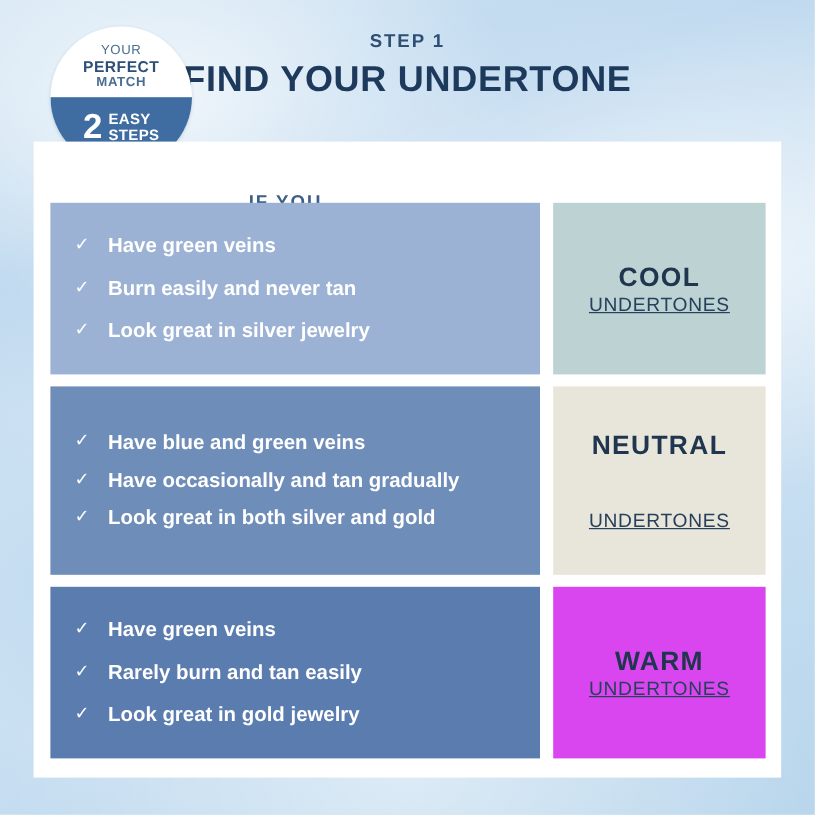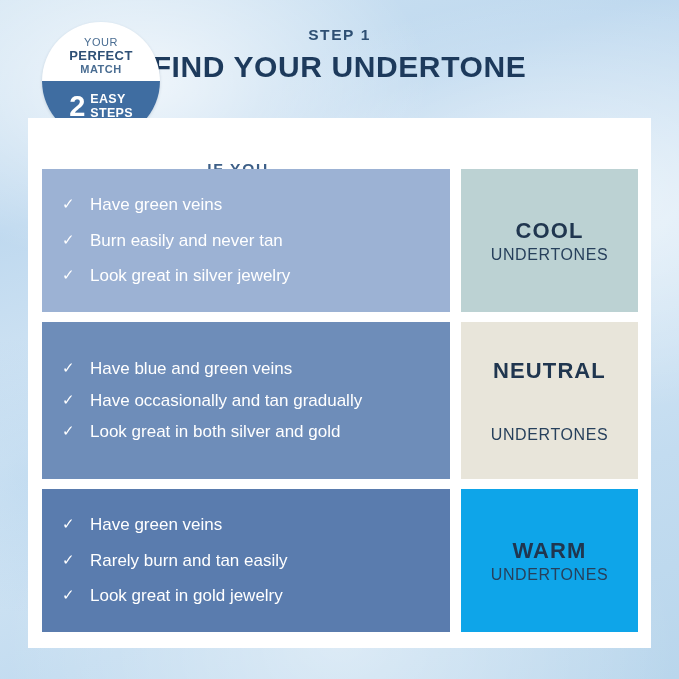--- a/index.html
+++ b/index.html
@@ -168,46 +168,47 @@
     padding: 7px 0;
   }
   .row-2 .item { padding: 5px 0; }
   .check {
     flex: 0 0 auto;
     width: 15px;
     color: #ffffff;
     font-size: 15px;
     line-height: 1.35;
   }
-  .item-text { flex: 1 1 auto; }
+  .item-text { flex: 1 1 auto; font-weight: bold; }
 
   .tone-box {
     width: 177px;
     box-sizing: border-box;
     display: flex;
     flex-direction: column;
     align-items: center;
     justify-content: center;
     text-align: center;
   }
   .tone-box.cool    { background: #bcd2d3; }
   .tone-box.neutral { background: #e8e5da; gap: 40px; }
-  .tone-box.warm    { background: #0ea5e9; }
+  .tone-box.warm    { background: #d946ef; }
 
   .tone-name {
     color: #20364f;
     font-size: 22px;
     font-weight: bold;
     letter-spacing: 1.1px;
     margin-bottom: 2px;
   }
   .tone-sub {
     color: #27405c;
     font-size: 16px;
     letter-spacing: 0.6px;
+    text-decoration: underline;
   }
 </style>
 </head>
 <body>
 
 <div class="stage">
   <div class="sky-glow"></div>
 
   <div class="header">
     <div class="step-label">STEP 1</div>

